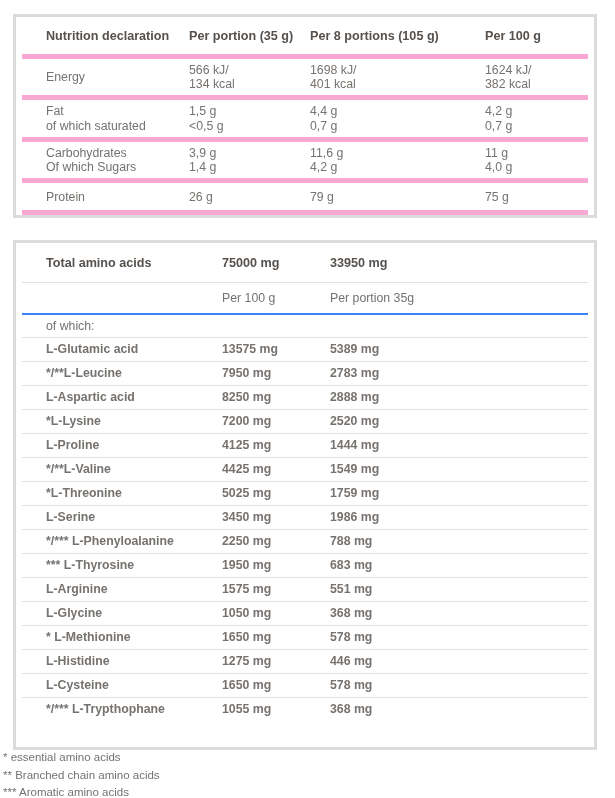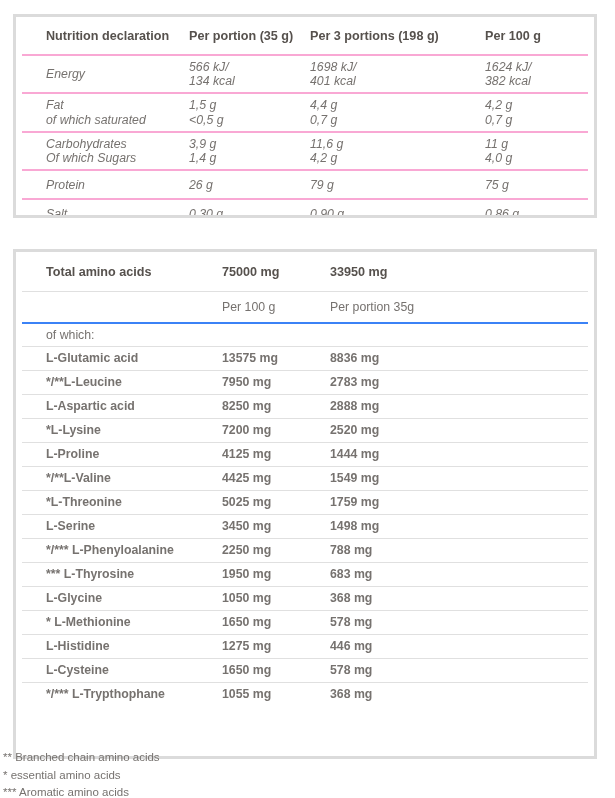--- a/index.html
+++ b/index.html
@@ -14,21 +14,21 @@
 
   .card {
     position: absolute;
     left: 13px;
     width: 584px;
     background: #ffffff;
     border: 3px solid #dbdbdb;
     overflow: hidden;
   }
   .card-nutrition { top: 14px; height: 204px; }
-  .card-amino    { top: 249px; height: 510px; }
+  .card-amino    { top: 240px; height: 510px; }
 
   table.tbl {
     border-collapse: collapse;
     table-layout: fixed;
     margin: 0 6px;
     width: 566px;
     font-size: 12.3px;
     color: #76726f;
   }
   .tbl th {
@@ -36,21 +36,21 @@
     font-weight: bold;
     color: #56514d;
     text-align: left;
     vertical-align: middle;
   }
   .tbl td { text-align: left; vertical-align: middle; }
   .tbl td:first-child, .tbl th:first-child { padding-left: 24px; }
 
   
   .tbl-nutrition thead th { padding-top: 13px; padding-bottom: 11px; line-height: 13px; }
-  .tbl-nutrition tbody tr { border-top: 2px solid #f9a8d4; font-style: italic; }
+  .tbl-nutrition tbody tr { border-top: 5px solid #f9a8d4; }
   .tbl-nutrition tbody td { padding-top: 4px; padding-bottom: 4px; }
   .tbl-nutrition tbody tr:nth-child(n+4) td { padding-top: 6.5px; padding-bottom: 6.5px; }
   .ln { line-height: 14.2px; }
   .ln:empty { display: none; }
 
   
   .tbl-amino thead th { padding-top: 14px; padding-bottom: 12px; line-height: 13px; }
   .tbl-amino tr.subhead { border-top: 1px solid #e0e0e0; }
   .tbl-amino tr.subhead td { padding-top: 8px; padding-bottom: 7px; line-height: 15px; }
   .tbl-amino tr.section { border-top: 2px solid #3b82f6; }
@@ -77,21 +77,21 @@
       <colgroup>
           <col style="width:167px">
           <col style="width:121px">
           <col style="width:175px">
           <col style="width:103px">
         </colgroup>
       <thead>
         <tr>
           <th>Nutrition declaration</th>
           <th>Per portion (35 g)</th>
-          <th>Per 3 portions (198 g)</th>
+          <th>Per 8 portions (105 g)</th>
           <th>Per 100 g</th>
         </tr>
       </thead>
       <tbody>
         <tr>
           <td>
               <div class="ln">Energy</div>
             </td>
           <td>
               <div class="ln">566 kJ/</div>
@@ -195,21 +195,21 @@
         <tr class="section">
           <td>of which:</td>
           <td></td>
           <td></td>
         </tr>
       </thead>
       <tbody>
         <tr>
             <td>L-Glutamic acid</td>
             <td>13575 mg</td>
-            <td>8836 mg</td>
+            <td>5389 mg</td>
           </tr>
         <tr>
             <td>*/**L-Leucine</td>
             <td>7950 mg</td>
             <td>2783 mg</td>
           </tr>
         <tr>
             <td>L-Aspartic acid</td>
             <td>8250 mg</td>
             <td>2888 mg</td>
@@ -230,33 +230,38 @@
             <td>1549 mg</td>
           </tr>
         <tr>
             <td>*L-Threonine</td>
             <td>5025 mg</td>
             <td>1759 mg</td>
           </tr>
         <tr>
             <td>L-Serine</td>
             <td>3450 mg</td>
-            <td>1498 mg</td>
+            <td>1986 mg</td>
           </tr>
         <tr>
             <td>*/*** L-Phenyloalanine</td>
             <td>2250 mg</td>
             <td>788 mg</td>
           </tr>
         <tr>
             <td>*** L-Thyrosine</td>
             <td>1950 mg</td>
             <td>683 mg</td>
           </tr>
         <tr>
+            <td>L-Arginine</td>
+            <td>1575 mg</td>
+            <td>551 mg</td>
+          </tr>
+        <tr>
             <td>L-Glycine</td>
             <td>1050 mg</td>
             <td>368 mg</td>
           </tr>
         <tr>
             <td>* L-Methionine</td>
             <td>1650 mg</td>
             <td>578 mg</td>
           </tr>
         <tr>
@@ -272,18 +277,18 @@
         <tr>
             <td>*/*** L-Trypthophane</td>
             <td>1055 mg</td>
             <td>368 mg</td>
           </tr>
       </tbody>
     </table>
   </section>
 
   <div class="footnotes">
+    <div class="footnote">* essential amino acids</div>
     <div class="footnote">** Branched chain amino acids</div>
-    <div class="footnote">* essential amino acids</div>
     <div class="footnote">*** Aromatic amino acids</div>
   </div>
 
 </div>
 
 </body></html>

